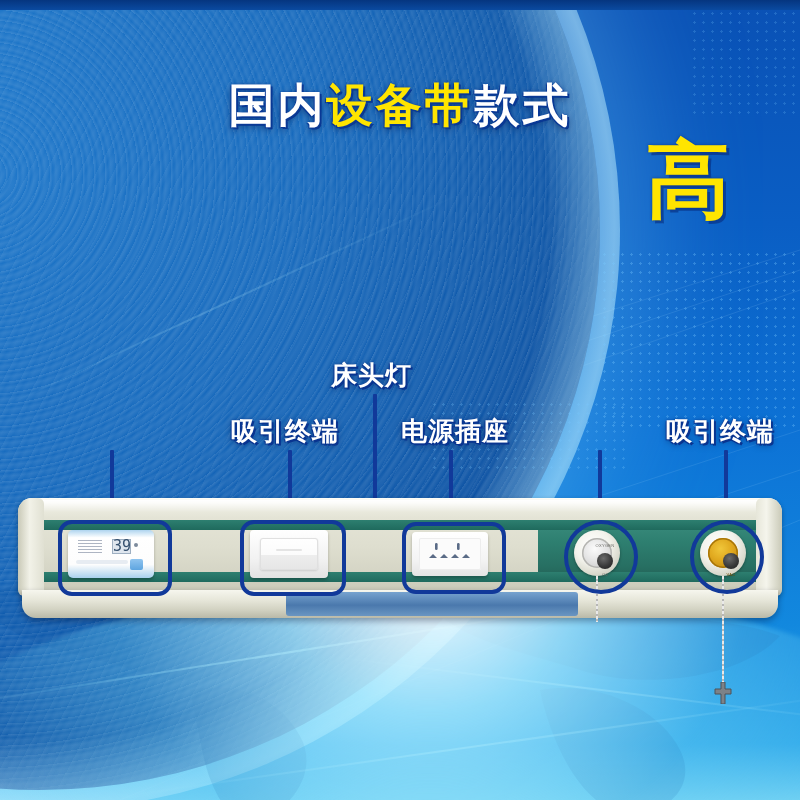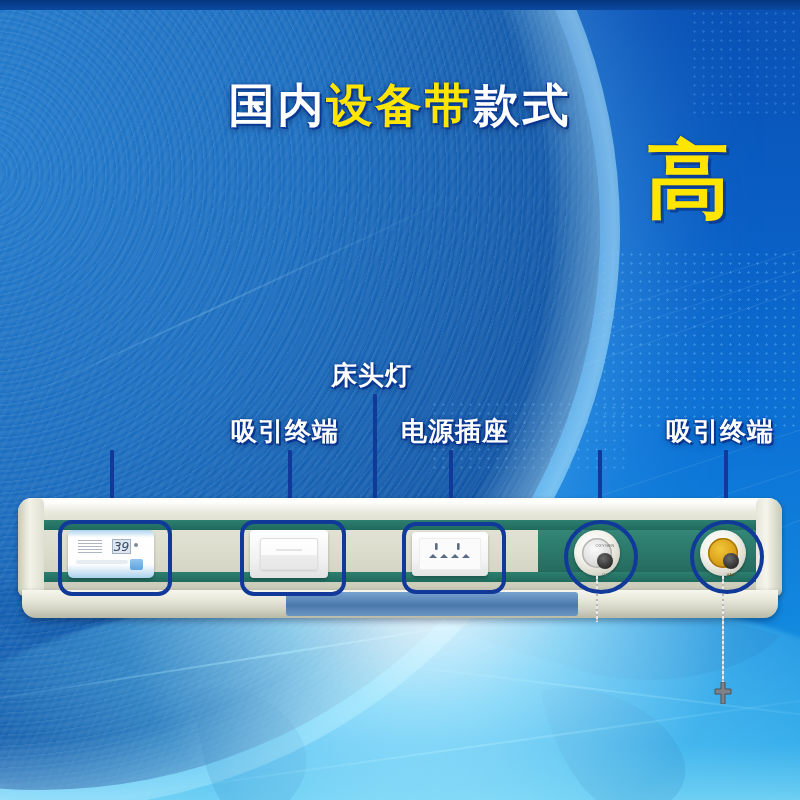--- a/index.html
+++ b/index.html
@@ -125,21 +125,21 @@
   
   .dev{position:absolute;}
   .intercom{
     left:68px;top:530px;width:86px;height:48px;border-radius:5px;
     background:linear-gradient(180deg,#aed4ef 0%,#ffffff 16%,#fdfdfd 72%,#a9d1ee 100%);
     box-shadow:0 2px 3px rgba(0,0,0,.25);
   }
   .ic-grille{position:absolute;left:10px;top:10px;width:24px;height:13px;
     background:repeating-linear-gradient(0deg,#9fa8b8 0 1px,rgba(255,255,255,0) 1px 3px);opacity:.85;}
   .ic-disp{position:absolute;left:44px;top:9px;width:17px;height:13px;background:#dfe6ee;border:1px solid #9fb0c2;
-    font-family:"DejaVu Sans Mono",monospace;font-size:13px;color:#35506e;text-align:center;line-height:13px;letter-spacing:0px;font-style:italic;}
+    font-family:"DejaVu Sans Mono",monospace;font-size:15px;color:#35506e;text-align:center;line-height:13px;letter-spacing:0px;}
   .ic-led{position:absolute;left:66px;top:13px;width:4px;height:4px;border-radius:50%;background:#7c8b9c;}
   .ic-bar{position:absolute;left:8px;top:30px;width:52px;height:4px;background:#e7ecf2;border-radius:2px;}
   .ic-btn{position:absolute;left:62px;top:29px;width:13px;height:11px;background:linear-gradient(180deg,#8fc4ef,#5ea5e0);border-radius:2px;}
 
   .switch{
     left:250px;top:530px;width:78px;height:48px;border-radius:4px;
     background:linear-gradient(180deg,#ffffff,#f2f2f2 60%,#e2e2e2 100%);
     box-shadow:0 2px 3px rgba(0,0,0,.25);
   }
   .sw-rocker{position:absolute;left:10px;top:8px;width:58px;height:32px;border-radius:3px;

